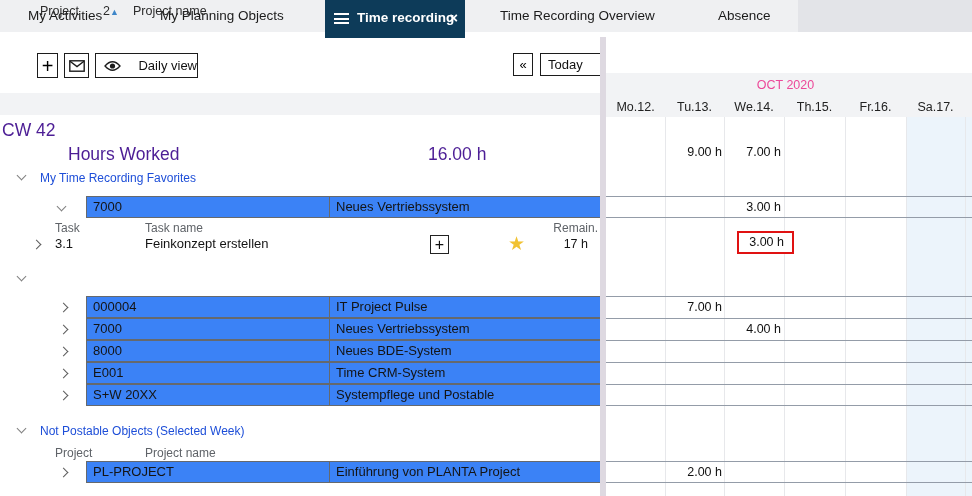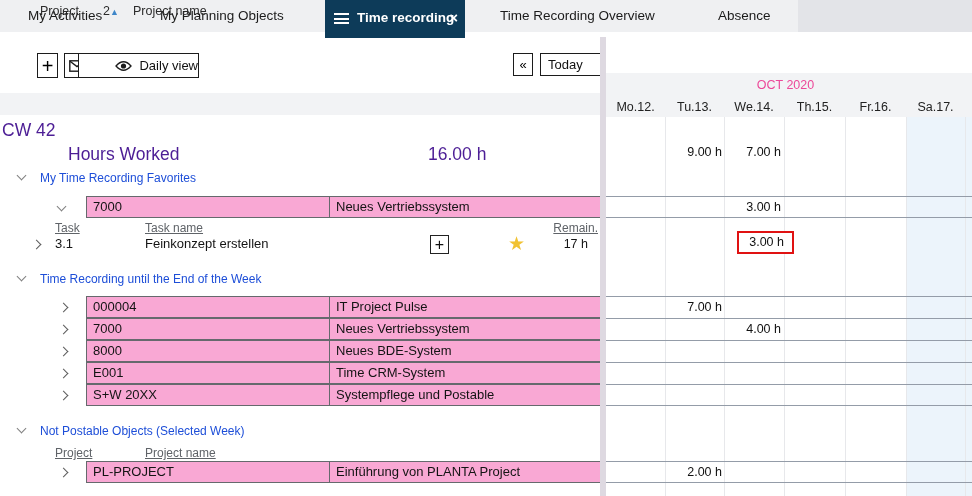--- a/index.html
+++ b/index.html
@@ -34,23 +34,23 @@
   .hline { position:absolute; left:606px; width:366px; height:1px; background:#949ca8; }
   .weekend { position:absolute; top:117px; height:379px; background:#ecf4fb; }
 
   
   .colhdr { position:absolute; left:0; top:93px; width:601px; height:22px; background:#f2f3f5; }
   .hdr-txt { position:absolute; top:0; height:22px; line-height:23px; font-size:12.5px; color:#2b2b2b; }
   .sort-tri { font-size:9px; color:#3e86c9; }
 
   .navy-big { position:absolute; color:#4c1d95; font-size:17.5px; }
   .sec-title { position:absolute; color:#1d4ed8; font-size:12px; line-height:22px; }
-  .subhdr { position:absolute; color:#5f6368; font-size:12px; line-height:14px;text-decoration:underline; }
-
-  .cell { position:absolute; height:22px; border:1px solid #66696d; background:#f9a8d4; font-size:13px; line-height:19px; padding-left:6px; color:#141414; white-space:nowrap; overflow:hidden; }
+  .subhdr { position:absolute; color:#5f6368; font-size:12px; line-height:14px; }
+
+  .cell { position:absolute; height:22px; border:1px solid #66696d; background:#3b82f6; font-size:13px; line-height:19px; padding-left:6px; color:#141414; white-space:nowrap; overflow:hidden; }
   .plain-txt { position:absolute; font-size:13px; color:#141414; line-height:22px; white-space:nowrap; }
   .dayval { position:absolute; width:56px; height:22px; line-height:22px; text-align:right; font-size:12.5px; color:#111; }
   .rightal { text-align:right; }
 
   .chev { display:block; width:7px; height:7px; border-right:1.7px solid #808080; border-bottom:1.7px solid #808080; }
   .chev.down { transform:rotate(45deg); }
   .chev.right { transform:rotate(-45deg); border-color:#5c5c5c; }
 
   .plus-small { position:absolute; left:430px; width:19px; height:19px; border:1.5px solid #222; display:flex; align-items:center; justify-content:center; font-size:16px; color:#111; background:#fff; }
   .star { position:absolute; left:508px; width:22px; font-size:19px; color:#f1c232; line-height:22px; }
@@ -81,21 +81,21 @@
 
   <div class="tbtn" style="left:37px; top:53px; width:21px; height:25px;">
     <span style="font-size:20px; font-weight:400; line-height:18px;">+</span>
   </div>
   <div class="tbtn" style="left:64px; top:53px; width:25px; height:25px;">
     <svg width="16" height="12" viewBox="0 0 16 12">
       <rect x="0.8" y="0.8" width="14.4" height="10.4" fill="none" stroke="#1c1c1c" stroke-width="1.4"></rect>
       <path d="M1 1.3 L8 6.6 L15 1.3" fill="none" stroke="#1c1c1c" stroke-width="1.4"></path>
     </svg>
   </div>
-  <div class="tbtn" style="left:78px; top:53px; width:121px; height:25px; justify-content:flex-end; padding-left:8px;">
+  <div class="tbtn" style="left:95px; top:53px; width:103px; height:25px; justify-content:space-between; padding-left:8px;">
     <svg width="17" height="12" viewBox="0 0 17 12" style="margin-right:7px;">
       <path d="M1 6 Q8.5 -2.5 16 6 Q8.5 14.5 1 6 Z" fill="none" stroke="#1c1c1c" stroke-width="1.3"></path>
       <circle cx="8.5" cy="6" r="2.6" fill="#1c1c1c"></circle>
     </svg>
     <span class="tbtn-label">Daily view</span>
   </div>
   <div class="tbtn" style="left:513px; top:53px; width:20px; height:23px;">
     <span style="font-size:13px;">«</span>
   </div>
   <div class="tbtn" style="left:540px; top:53px; width:61px; height:23px; justify-content:flex-start; padding-left:7px;">
@@ -161,21 +161,20 @@
   </div>
   <span class="star" style="top:233px;">★</span>
   <span class="plain-txt rightal" style="left:540px; top:233px; width:48px; font-size:12.5px;">17 h</span>
   <div class="sel-cell" style="top:231px;">
     <span>3.00 h</span>
   </div>
 
   <span class="abs" style="left:18px; top:273px;">
       <i class="chev down"></i>
     </span>
-  <span class="sec-title" style="left:40px; top:268px;">Time Recording until the End of the Week</span>
 
   <span class="abs" style="left:60px; top:304px;">
       <i class="chev right"></i>
     </span>
   <div class="cell" style="left:86px; top:296px; width:244px;">000004</div>
   <div class="cell" style="left:329px; top:296px; width:273px;">IT Project Pulse</div>
   <span class="dayval" style="left:666px; top:296px;">7.00 h</span>
 
   <span class="abs" style="left:60px; top:326px;">
       <i class="chev right"></i>

